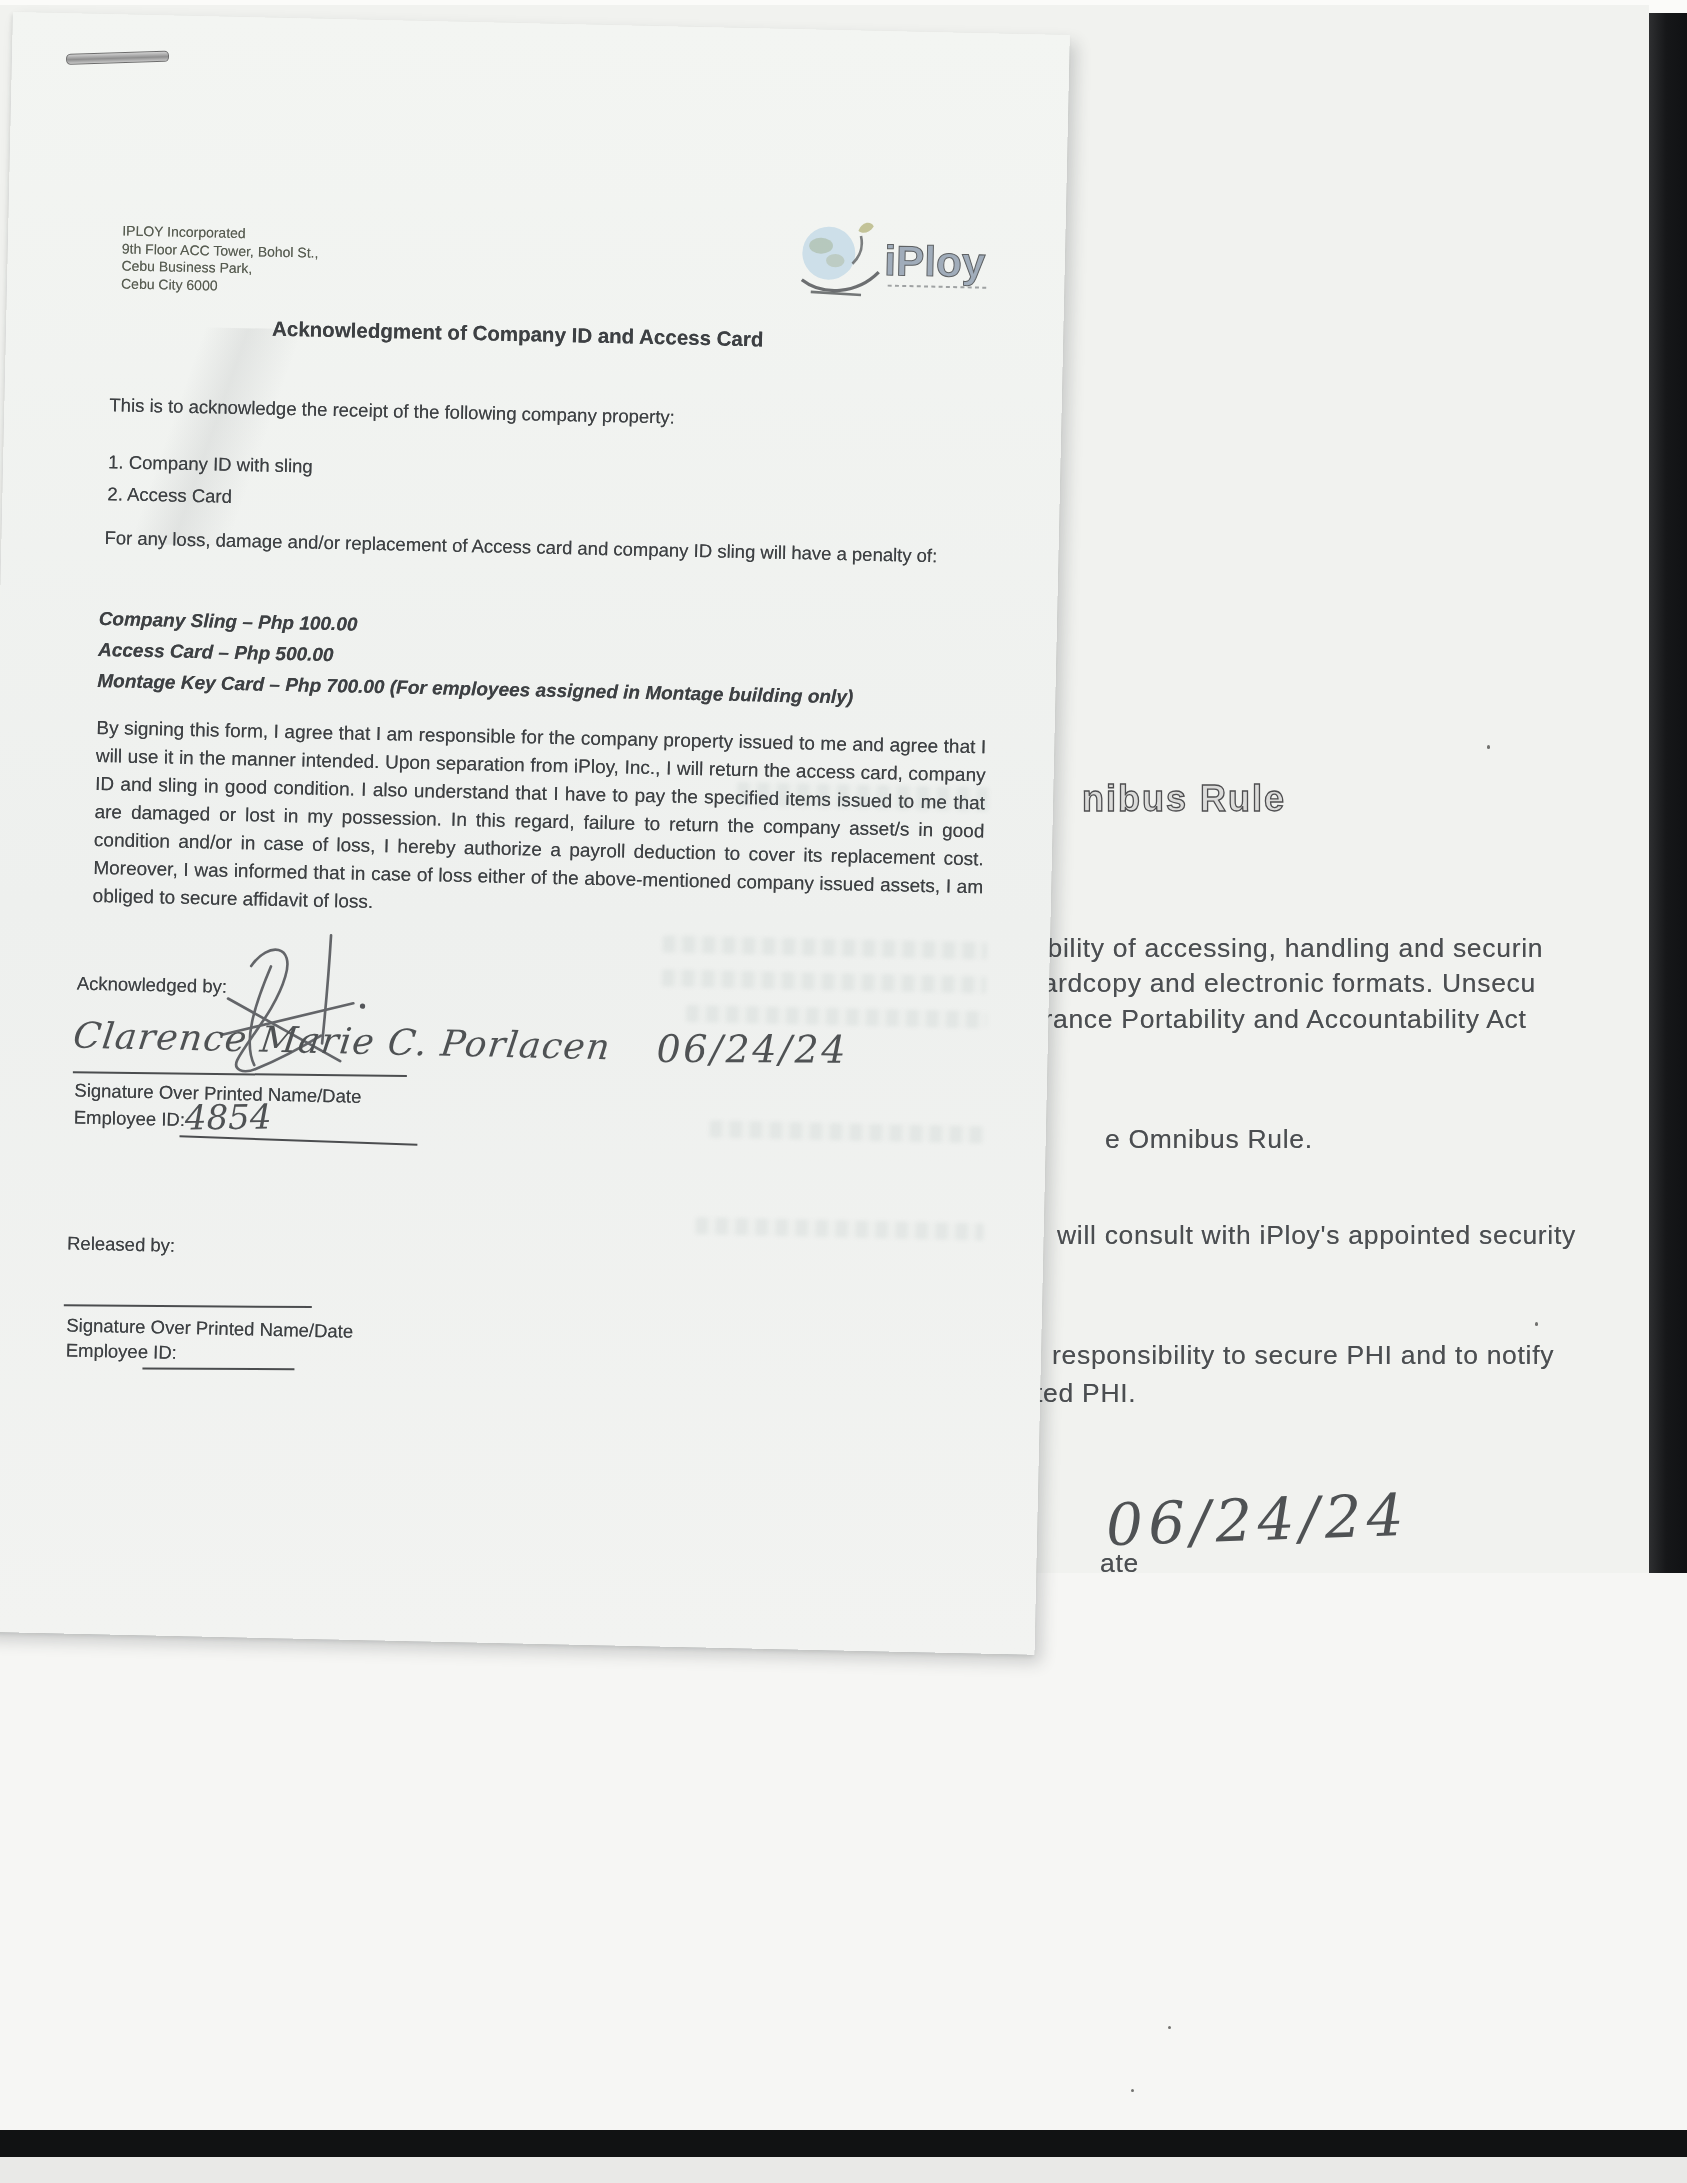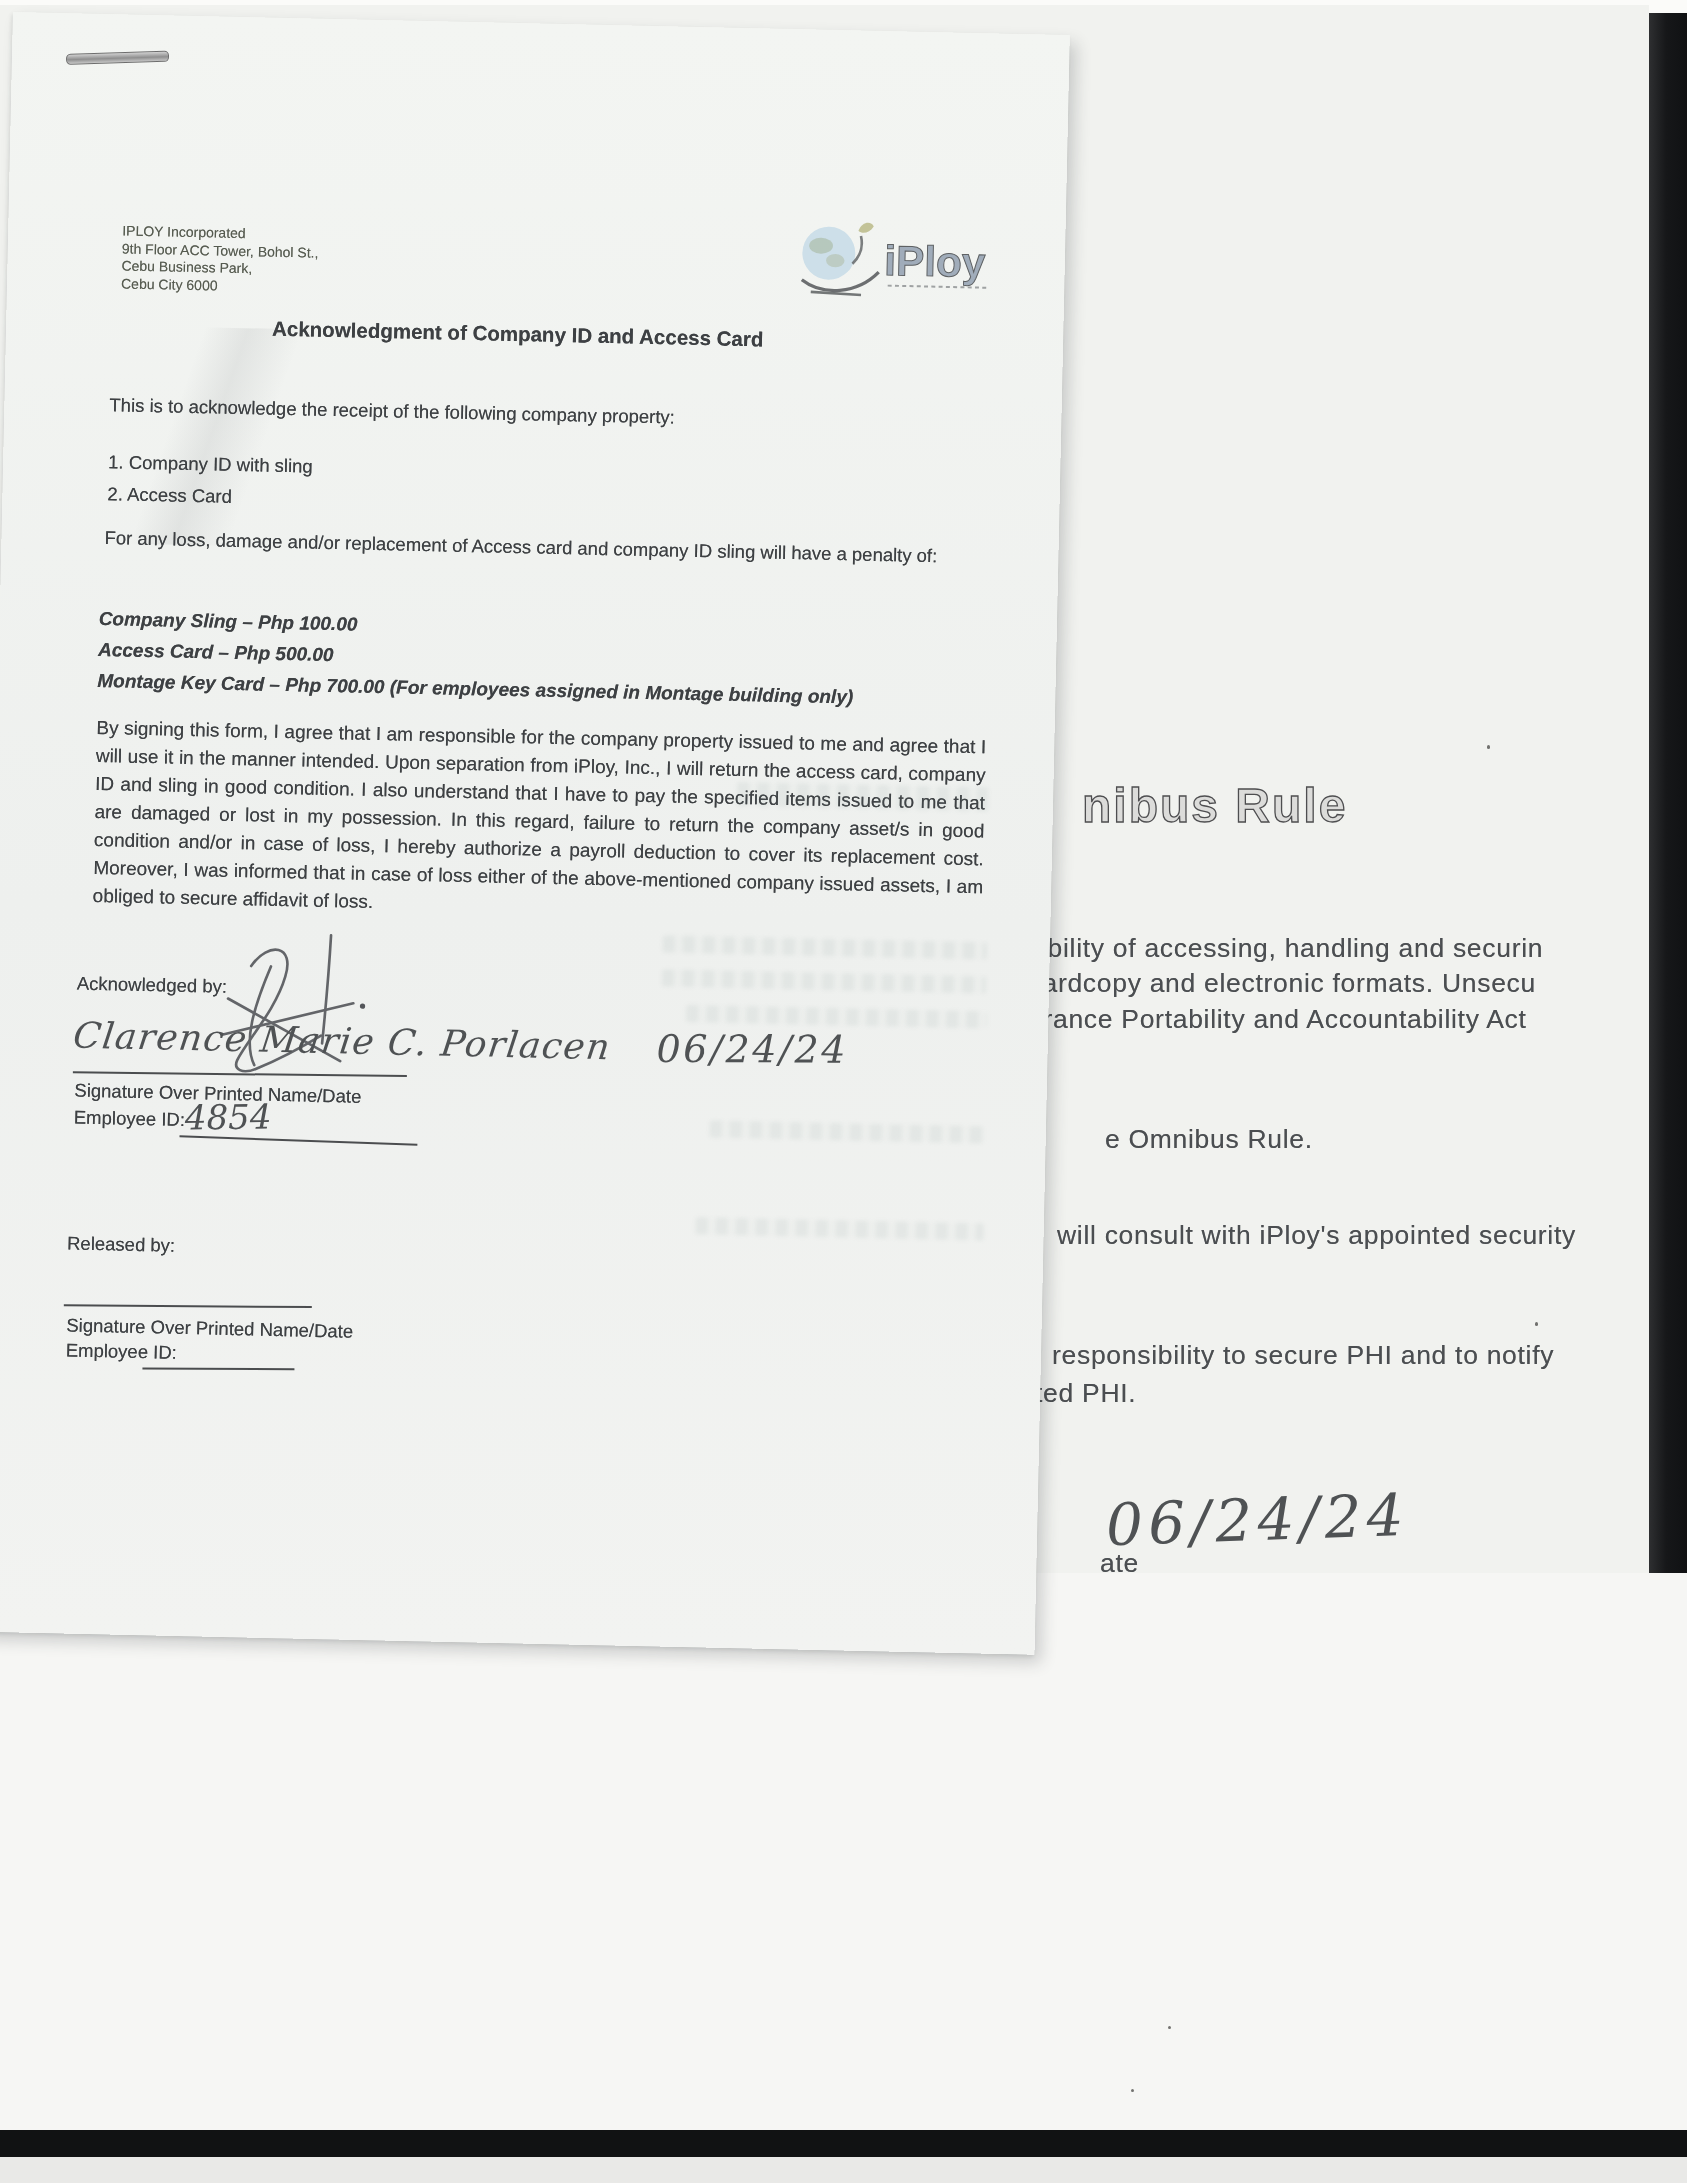--- a/index.html
+++ b/index.html
@@ -11,21 +11,21 @@
   #underlying-page{left:0;top:5.3px;width:1649px;height:1568px;background:#f1f2ef;}
   #lower-page{left:0;top:1573px;width:1687px;height:558px;background:#f6f6f4;}
   #edge-right{left:1649px;top:13.2px;width:38px;height:1560px;
               background:linear-gradient(90deg,#2e2f31,#161719 45%,#101113);}
   #edge-bottom{left:0;top:2130px;width:1687px;height:26.5px;background:#111213;}
   #edge-bottom-margin{left:0;top:2157px;width:1687px;height:26.5px;background:#e9e9e7;}
 
   
   .rp{color:#4b4e51;font-size:26.5px;letter-spacing:0.7px;white-space:nowrap;
       text-shadow:0 0 0.5px rgba(75,78,81,0.6);}
-  #up-title{left:1082px;top:773px;font-size:48px;font-weight:bold;letter-spacing:2px;
+  #up-title{left:1082px;top:773px;font-size:36px;font-weight:bold;letter-spacing:2px;
             color:rgba(90,90,90,0.14);-webkit-text-stroke:1.3px #4e4e50;white-space:nowrap;}
   #frag-1{left:1027px;top:928px;} #frag-2{left:1027px;top:963px;}
   #frag-3{left:1028px;top:999px;} #frag-4{left:1073px;top:1119px;margin-left:32px;}
   #frag-5{left:1057px;top:1215px;} #frag-6{left:1052px;top:1335px;}
   #frag-7{left:1035px;top:1373px;}
   #up-date-label{left:1060px;top:1543px;margin-left:40px;}
   .hand{font-family:"DejaVu Serif",serif;font-style:italic;color:#4f5254;}
   #up-date-hand{left:1106px;top:1481px;font-size:58px;letter-spacing:5.3px;
                 transform:rotate(-2deg);white-space:nowrap;}
   #up-date-line{left:1084px;top:1592px;width:351px;border-top:2px solid #54565a;

